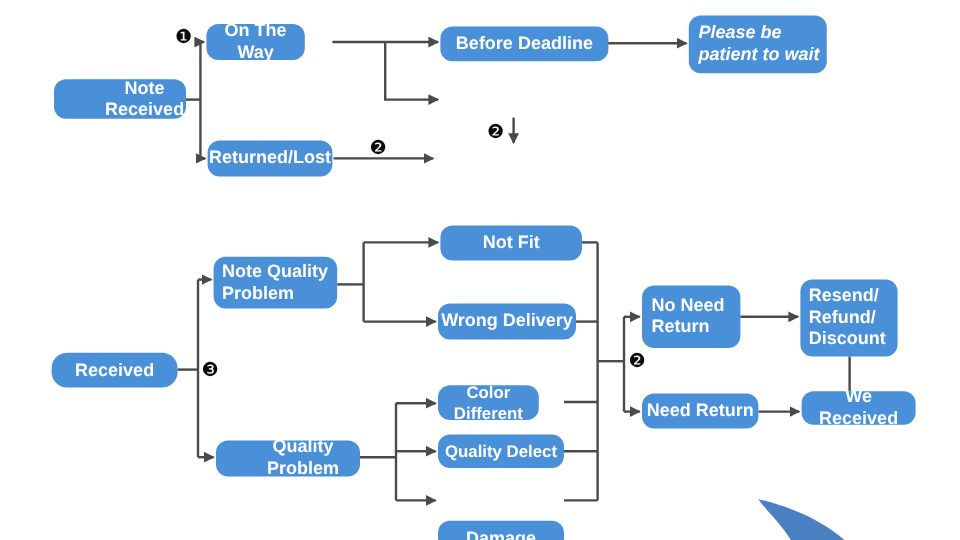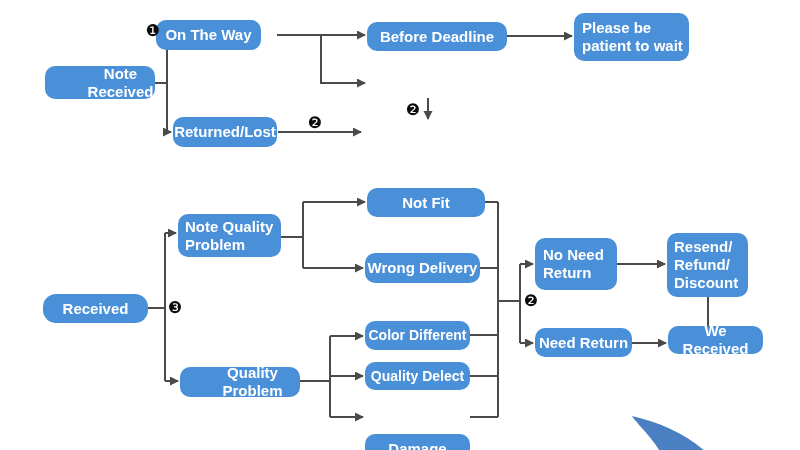--- a/index.html
+++ b/index.html
@@ -39,32 +39,32 @@
     width: 18px;
     height: 18px;
     line-height: 18px;
     text-align: center;
     font-family: "DejaVu Sans", sans-serif;
     font-size: 16px;
     color: var(--marker, #0b0b0b);
   }
   
   #n-note-received   { left: 45px;  top: 66px;  width: 110px; height: 33px; padding-left: 43px; }
-  #n-on-the-way      { left: 156px; top: 20px;  width: 105px; height: 30px; }
+  #n-on-the-way      { left: 172px; top: 20px;  width: 82px; height: 30px; }
   #n-returned-lost   { left: 173px; top: 117px; width: 104px; height: 30px; }
   #n-before-deadline { left: 367px; top: 22px;  width: 140px; height: 29px; }
   #n-exceed-deadline { left: 367px; top: 68px;  width: 120px; height: 29px; }
   #n-received-resend { left: 363px; top: 121px; width: 141px; height: 27px; }
-  #n-please-wait     { left: 574px; top: 13px;  width: 115px; height: 48px; }
+  #n-please-wait     { left: 574px; top: 13px;  width: 115px; height: 48px; font-style: italic; }
   #n-received        { left: 43px;  top: 294px; width: 105px; height: 29px; border-radius: 13px; }
   #n-note-quality    { left: 178px; top: 214px; width: 103px; height: 43px; padding-left: 7px; }
   #n-quality-problem { left: 180px; top: 367px; width: 120px; height: 30px; padding-left: 27px; }
   #n-not-fit         { left: 367px; top: 188px; width: 118px; height: 29px; }
   #n-wrong-delivery  { left: 365px; top: 253px; width: 115px; height: 30px; }
-  #n-color-different { left: 365px; top: 321px; width: 105px; height: 29px; font-size: 14px; }
+  #n-color-different { left: 365px; top: 321px; width: 84px; height: 29px; font-size: 14px; }
   #n-quality-delect  { left: 365px; top: 362px; width: 105px; height: 28px; font-size: 14px; }
   #n-damage          { left: 365px; top: 403px; width: 105px; height: 29px; margin-top: 31px; }
   #n-no-need-return  { left: 535px; top: 238px; width: 82px;  height: 52px; }
   #n-need-return     { left: 535px; top: 328px; width: 97px;  height: 29px; }
   #n-resend-refund   { left: 667px; top: 233px; width: 81px;  height: 64px; padding-left: 7px; }
   #n-we-received     { left: 668px; top: 326px; width: 95px;  height: 28px; }
   
   #m-step1       { left: 144px; top: 22px;  }
   #m-step2-top   { left: 306px; top: 114px; }
   #m-step2-mid   { left: 404px; top: 101px; }

